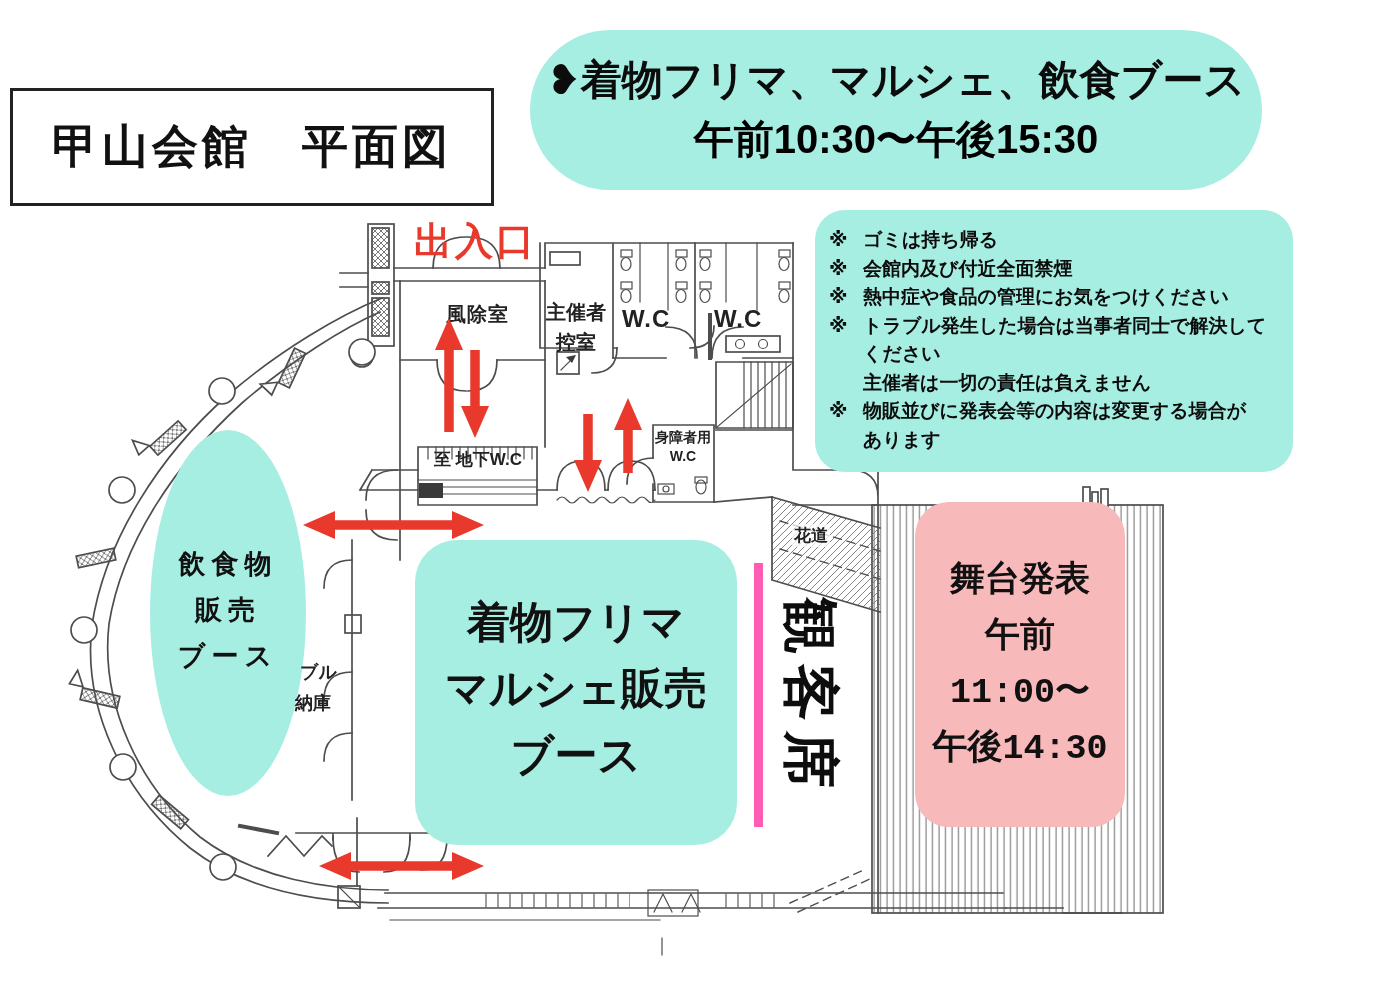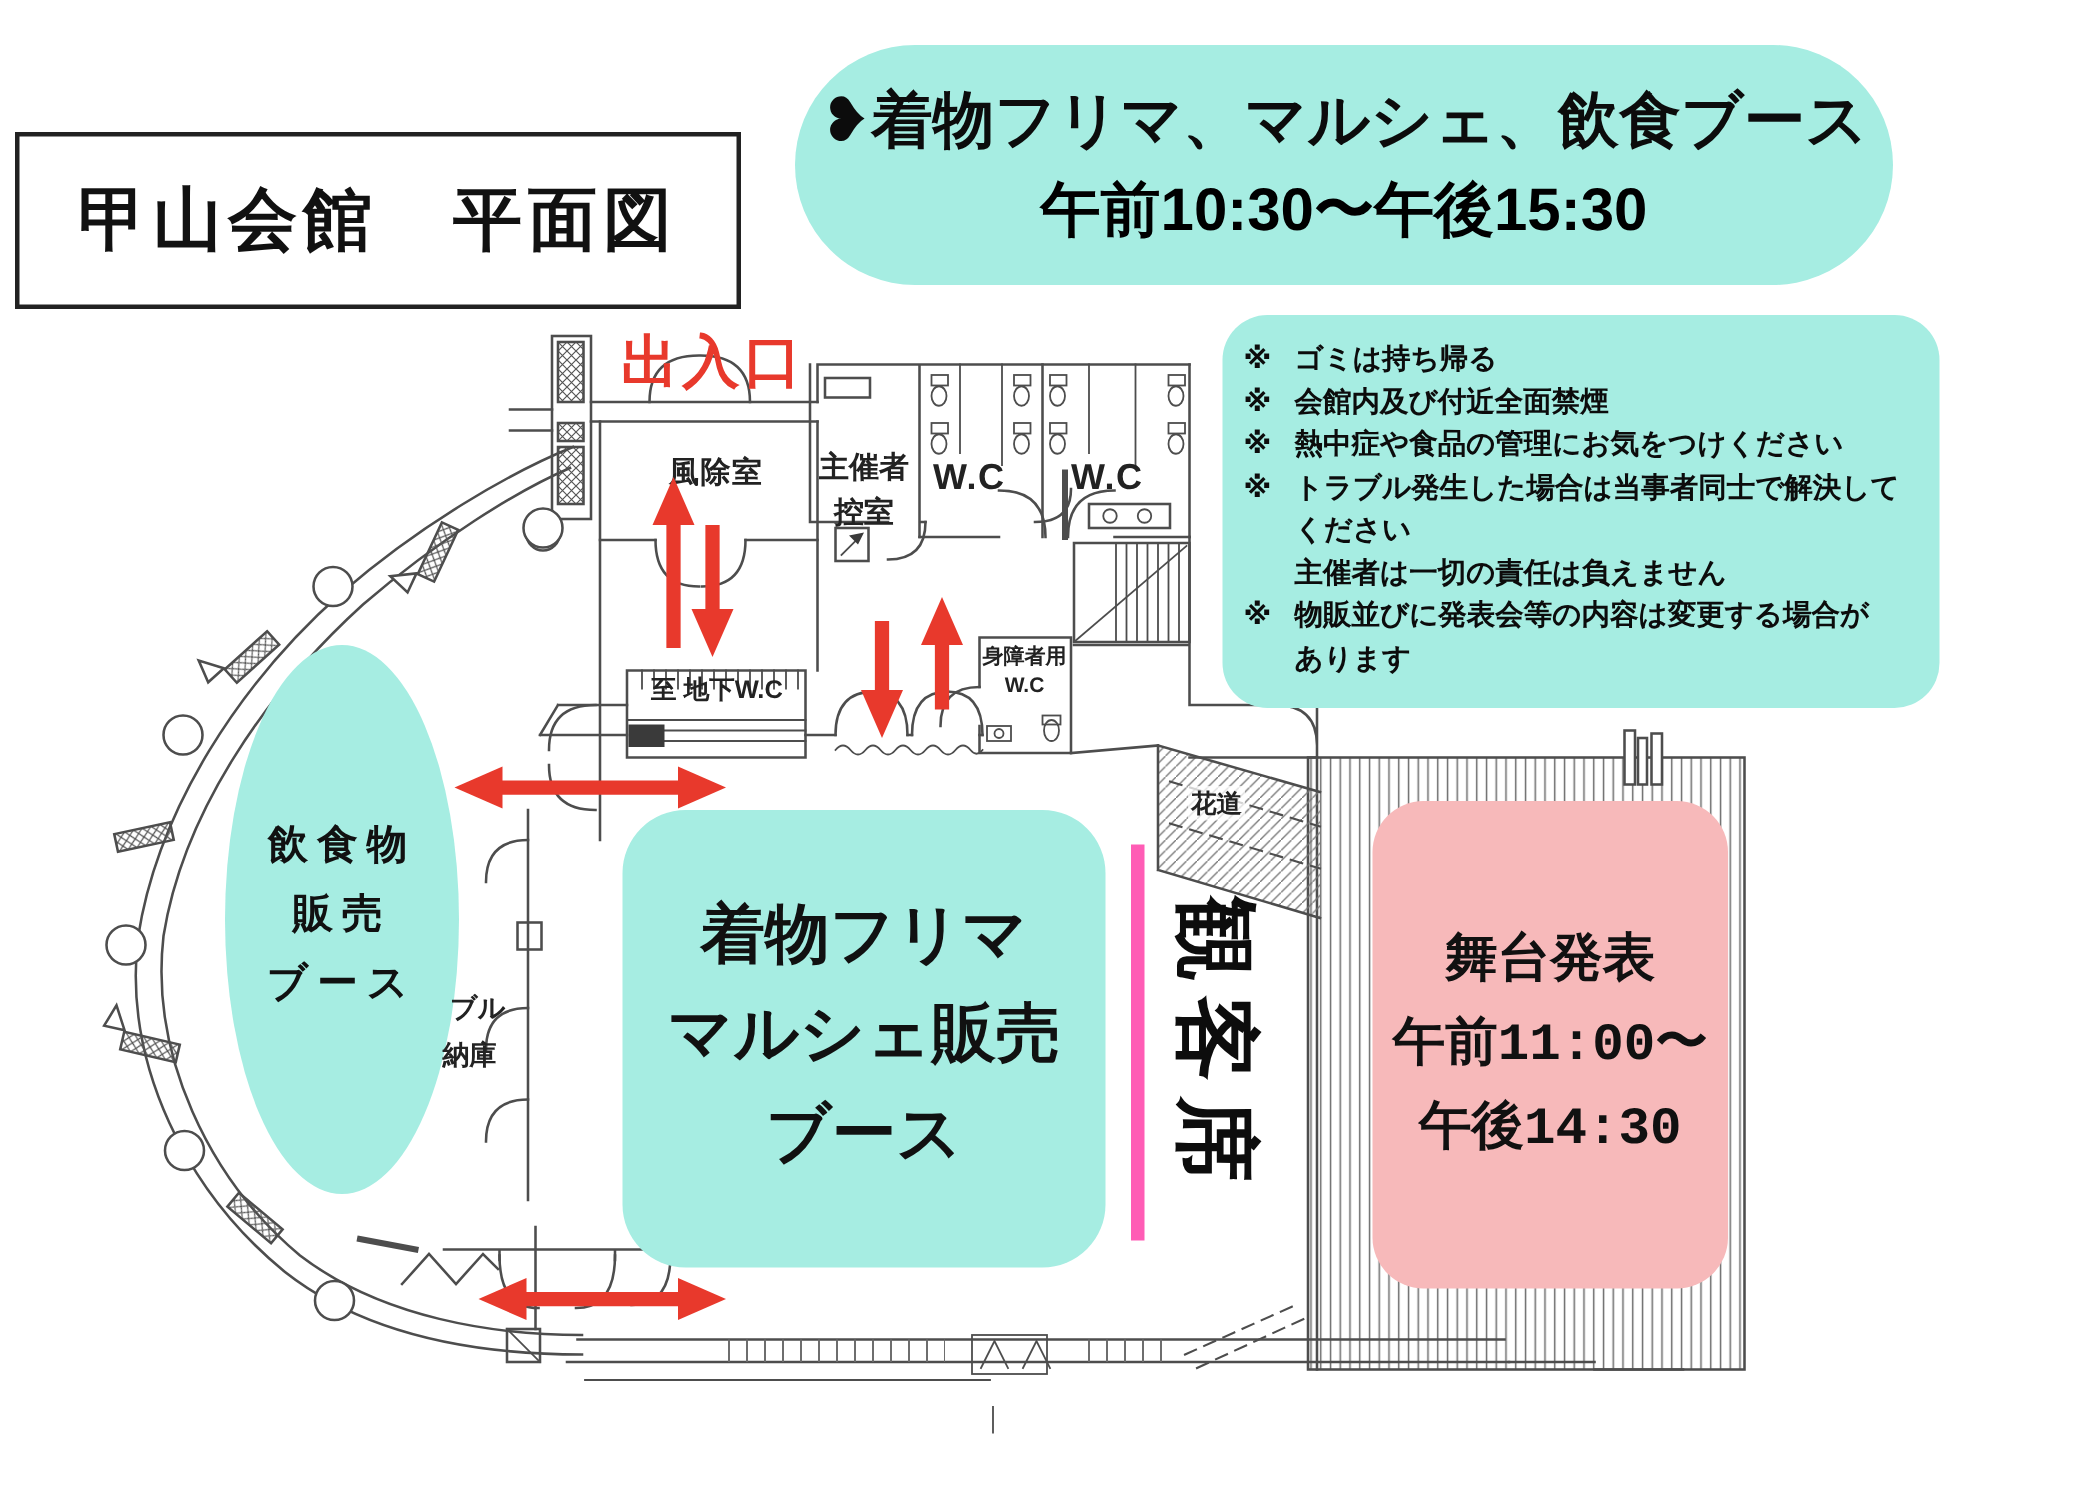--- a/index.html
+++ b/index.html
@@ -16,21 +16,21 @@
   .dkfill{fill:#3a3a3a;stroke:none;}
   .redl{stroke:var(--arrow-red);stroke-width:9.5;fill:none;stroke-linecap:butt;}
   .redf{fill:var(--arrow-red);stroke:none;}
 
   .overlay{position:absolute;z-index:2;display:flex;align-items:center;justify-content:center;text-align:center;font-family:Liberation Mono, monospace;}
   .zone-label{white-space:pre-line;font-weight:900;color:#111;}
   .food-zone{left:150px;top:430px;width:156px;height:366px;background:var(--teal);border-radius:50%;}
   .food-zone .zone-label{font-size:27px;letter-spacing:6px;line-height:1.7;}
   .kimono-zone{left:415px;top:540px;width:322px;height:305px;background:var(--teal);border-radius:42px;}
   .kimono-zone .zone-label{font-size:43px;line-height:1.55;}
-  .stage-zone{left:915px;top:534px;width:237px;height:325px;background:var(--pink);border-radius:34px;}
+  .stage-zone{left:915px;top:502px;width:210px;height:325px;background:var(--pink);border-radius:34px;}
   .stage-zone .zone-label{font-size:35px;line-height:1.6;}
   .pink-line{position:absolute;z-index:2;left:754px;top:563px;width:9px;height:264px;background:var(--pink-line);}
   .audience{position:absolute;z-index:3;left:700px;top:586px;width:218px;height:222px;
     display:flex;align-items:center;justify-content:center;}
   .audience span{transform:rotate(90deg);white-space:nowrap;font-size:57px;font-weight:900;letter-spacing:10px;color:#0d0d0d;}
 
   .title-box{position:absolute;z-index:5;left:10px;top:88px;width:478px;height:112px;border:3px solid #222;
     background:#fff;display:flex;align-items:center;justify-content:center;font-size:46px;font-weight:700;letter-spacing:4px;color:#111;}
   .event-pill{position:absolute;z-index:5;left:530px;top:30px;width:732px;height:160px;border-radius:80px;
     background:var(--teal);display:flex;flex-direction:column;align-items:center;justify-content:center;gap:4px;}

